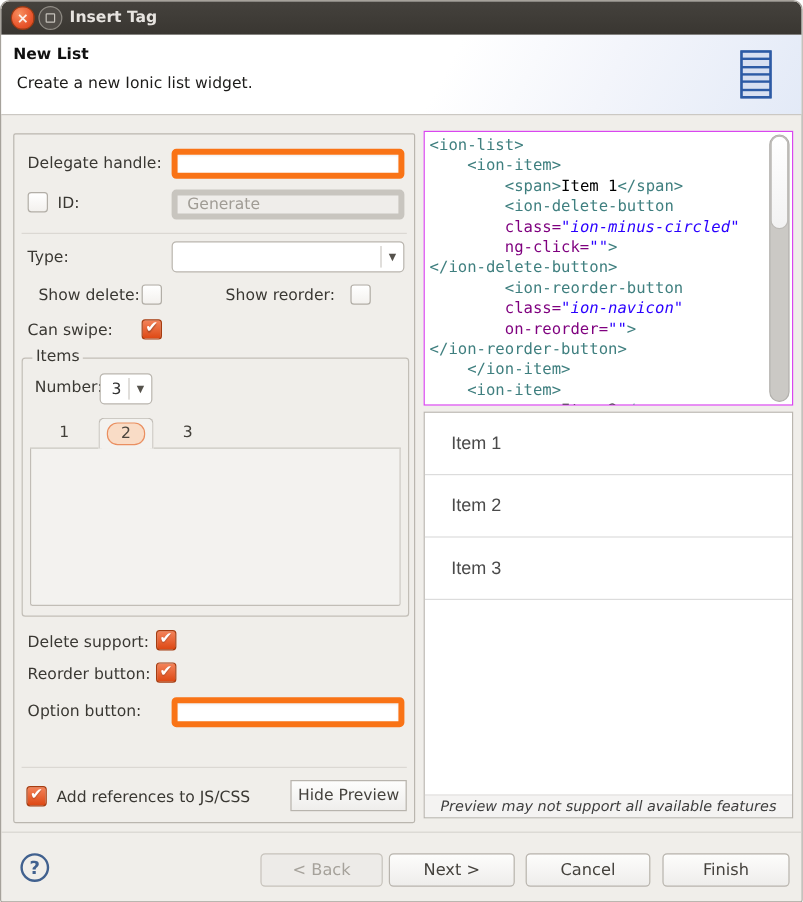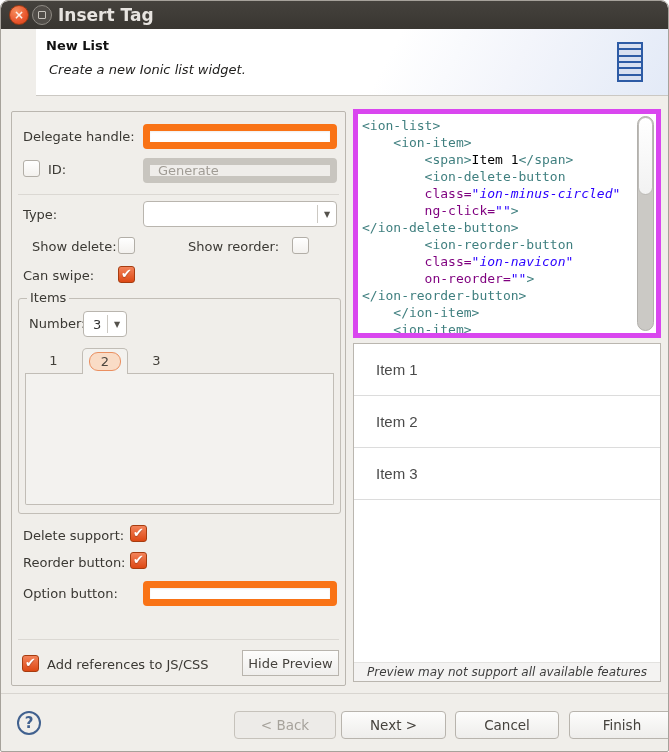--- a/index.html
+++ b/index.html
@@ -12,37 +12,37 @@
   .titlebar { position:absolute; left:0; top:0; right:0; height:28px;
               background:linear-gradient(#45423d,#393631); border-radius:7px 7px 0 0; }
   .wbtn { position:absolute; top:4px; width:20px; height:20px; border-radius:50%; }
   .wbtn.close { left:8px; background:radial-gradient(circle at 35% 30%, #f78f5e, #e8542c 62%, #cf4414);
                 border:1px solid #9c3a14; color:#fdf0e9; font-weight:bold; font-size:12px;
                 text-align:center; line-height:18px; }
   .wbtn.max { left:31px; background:#514d48; border:1px solid #8f8b84; }
   .wbtn.max .sq { position:absolute; left:5px; top:5px; width:8px; height:8px;
                   border:1.5px solid #c6c2bb; border-radius:1px; }
   .wtitle { position:absolute; left:57px; top:0; line-height:28px; font-weight:bold;
-            color:#e7e4e0; font-size:17px; }
+            color:#e7e4e0; font-size:13px; }
 
   
   .header { position:absolute; left:0; top:28px; right:0; height:67px;
             background:linear-gradient(118deg,#ffffff 55%, #f3f5fb 75%, #e3eaf7 100%);
-            border-bottom:1px solid #cbc8c3;margin-left:35px; }
+            border-bottom:1px solid #cbc8c3; }
   .hdr-title { position:absolute; left:10px; top:9px; font-weight:bold; color:#111; }
-  .hdr-sub { position:absolute; left:13px; top:33px; color:#1d1c1a;font-style:italic; }
+  .hdr-sub { position:absolute; left:13px; top:33px; color:#1d1c1a; }
   .hdr-icon { position:absolute; right:25px; top:13px; width:26px; height:40px;
               background:#2d5ba5; border:2px solid #2d5ba5; display:flex; flex-direction:column; gap:2px; }
   .hdr-icon .cell { flex:1; background:#d8e0f1; }
 
   
   .lpanel { position:absolute; left:10px; top:110px; width:335px; height:575px;
             border:1px solid #bab6af; border-radius:2px;padding-left:13px; }
   .lbl { position:absolute; color:#3a3833; }
-  .tinput { position:absolute; height:25px; border:7px solid #f97316; border-radius:4px;
+  .tinput { position:absolute; height:25px; border:5px solid #f97316; border-radius:4px;
             background:#fff; padding:0 8px; font:13px "DejaVu Sans",sans-serif; color:#333;
             box-shadow:inset 0 1px 2px rgba(0,0,0,.07); outline:none; width:194px; left:131px; }
   .tinput:disabled { background:#efedea; border-color:#c8c5bf; color:#a09c95; box-shadow:none; }
   .tinput::placeholder { color:#a09c95; }
   .sep { position:absolute; left:6px; right:6px; height:1px; background:#dbd8d3; }
   .cbox { position:absolute; width:17px; height:17px; border-radius:3px;
           border:1px solid #b2aea7; background:linear-gradient(#ffffff,#f3f1ee); }
   .cbox.checked { background:linear-gradient(#f3835a,#dd4814); border:1px solid #a63c10; }
   .cbox.checked::after { content:"✔"; position:absolute; left:2px; top:-1px; color:#fff;
                          font-size:13px; text-shadow:0 1px 1px rgba(0,0,0,.25); }
@@ -67,21 +67,21 @@
   .tabfill { flex:1; border-bottom:1px solid #c1bdb6; }
   .tabcontent { position:absolute; left:6px; top:75px; right:6px; height:131px;
                 border:1px solid #c1bdb6; border-top:none; background:#f3f2ef; border-radius:0 0 2px 2px; }
 
   .pushbtn { position:absolute; height:26px; background:linear-gradient(#fdfdfc,#efeeec);
              border:1px solid #b8b4ad; border-radius:0; color:#45423d;
              font:13px "DejaVu Sans",sans-serif; text-align:center; }
 
   
   .codepanel { position:absolute; left:352px; top:108px; width:308px; height:229px;
-               background:#fff; border:5px solid #d946ef; overflow:hidden; }
+               background:#fff; border:1px solid #d946ef; overflow:hidden; }
   .code { position:absolute; left:4px; top:3px; right:22px; font:13px/17px "DejaVu Sans Mono",monospace;
           white-space:pre; color:#000; }
   .seg-t { color:#3f7f7f; }
   .seg-a { color:#7f007f; }
   .seg-v { color:#2a00ff; font-style:italic; }
   .seg-x { color:#000; }
   .sbar { position:absolute; right:2px; top:2px; bottom:2px; width:17px; border-radius:9px;
           background:#cbc9c5; border:1px solid #b2b0ac; }
   .sthumb { position:absolute; left:0; top:0; width:15px; height:78px; border-radius:8px;
             background:linear-gradient(#ffffff,#f2f2f2); border:1px solid #bdbbb7; }
@@ -93,21 +93,21 @@
   .prevnote { position:absolute; left:0; right:0; bottom:0; height:19px; background:#f4f3f2;
               border-top:1px solid #e3e2e0; text-align:center; line-height:18px;
               font-style:italic; font-size:12px; color:#3e3e3e; }
 
   
   .footsep { position:absolute; left:0; right:0; top:692px; height:1px; background:#d8d5d0; }
   .footer { position:absolute; left:0; right:0; top:693px; bottom:0; }
   .help { position:absolute; left:16px; top:17px; width:24px; height:24px; border-radius:50%;
           border:2px solid #41618f; color:#41618f; font-weight:bold; font-size:15px;
           text-align:center; line-height:20px; background:transparent; }
-  .btnbar { position:absolute; left:0; right:0; top:17px; height:28px;margin-left:17px; }
+  .btnbar { position:absolute; left:0; right:0; top:17px; height:28px; }
   .btn { position:absolute; height:28px; background:linear-gradient(#fdfdfc,#eeedeb);
          border:1px solid #b8b4ad; border-radius:4px; color:#45423d;
          font:13.5px "DejaVu Sans",sans-serif; }
   .btn:disabled { background:#edebe8; color:#a6a29b; border-color:#c6c2bb; }
   .btn:nth-child(1){ left:216px; width:102px; }
   .btn:nth-child(2){ left:323px; width:105px; }
   .btn:nth-child(3){ left:437px; width:104px; }
   .btn:nth-child(4){ left:551px; width:106px; }
 </style>
 </head>

